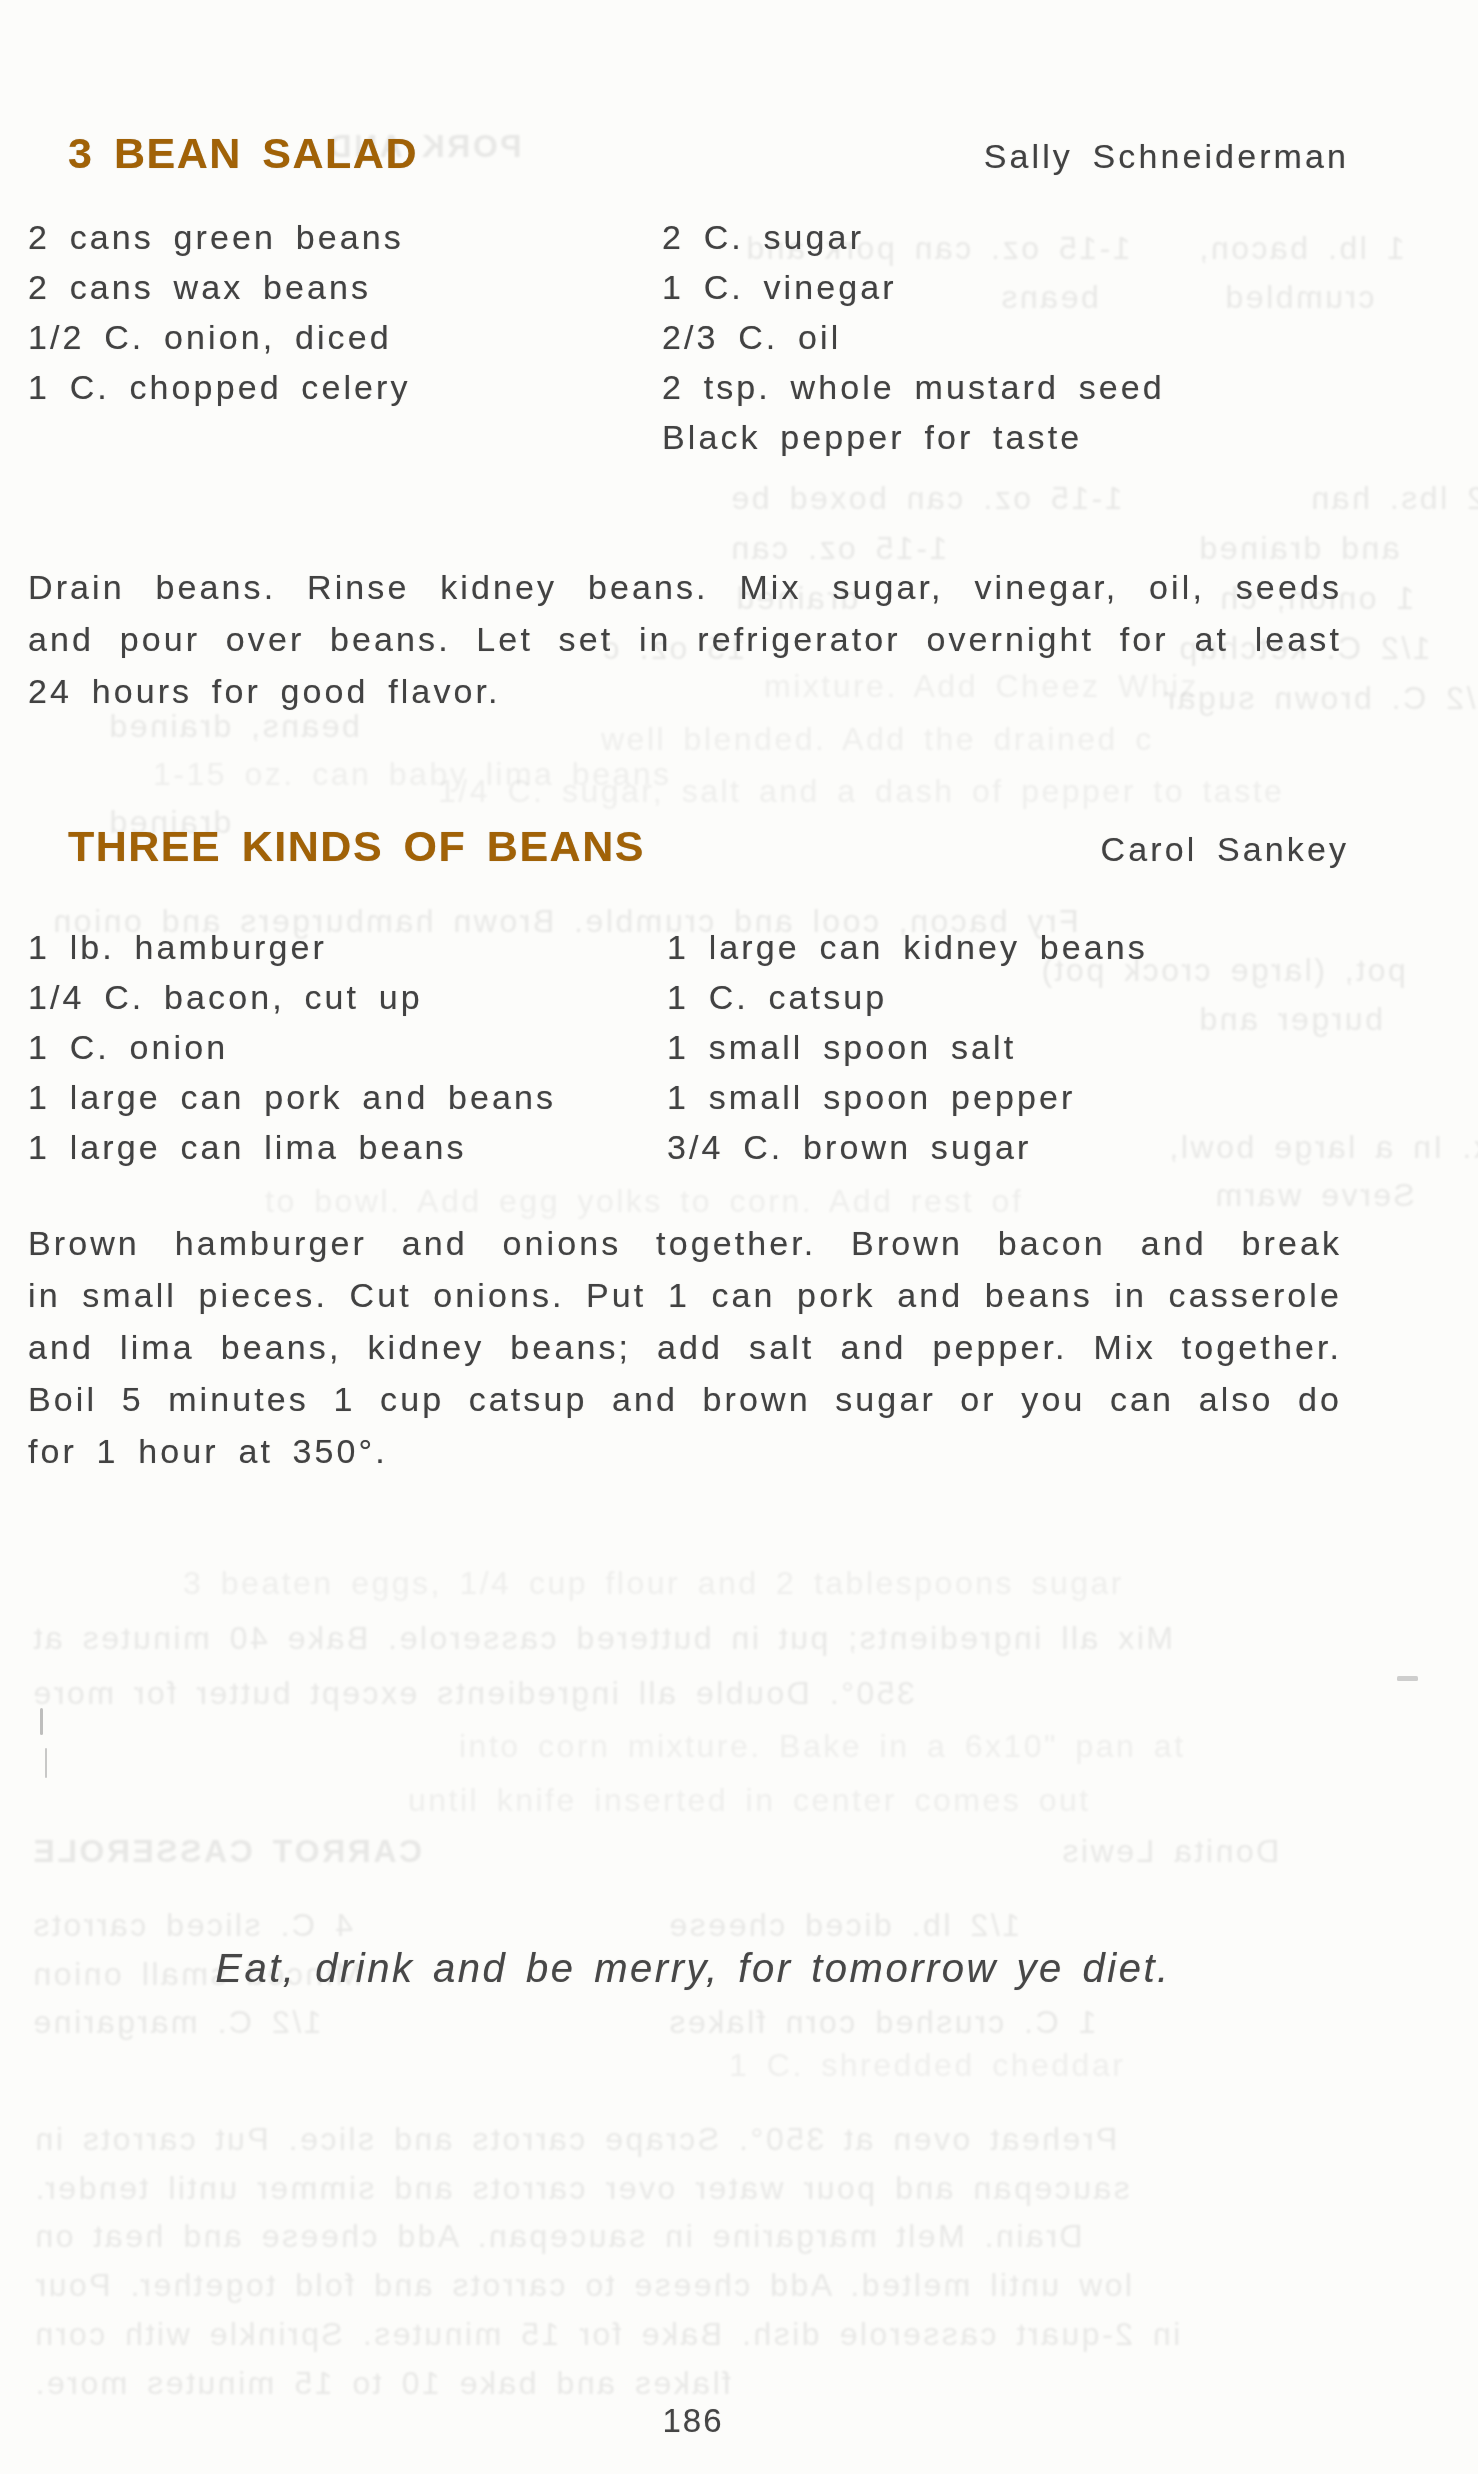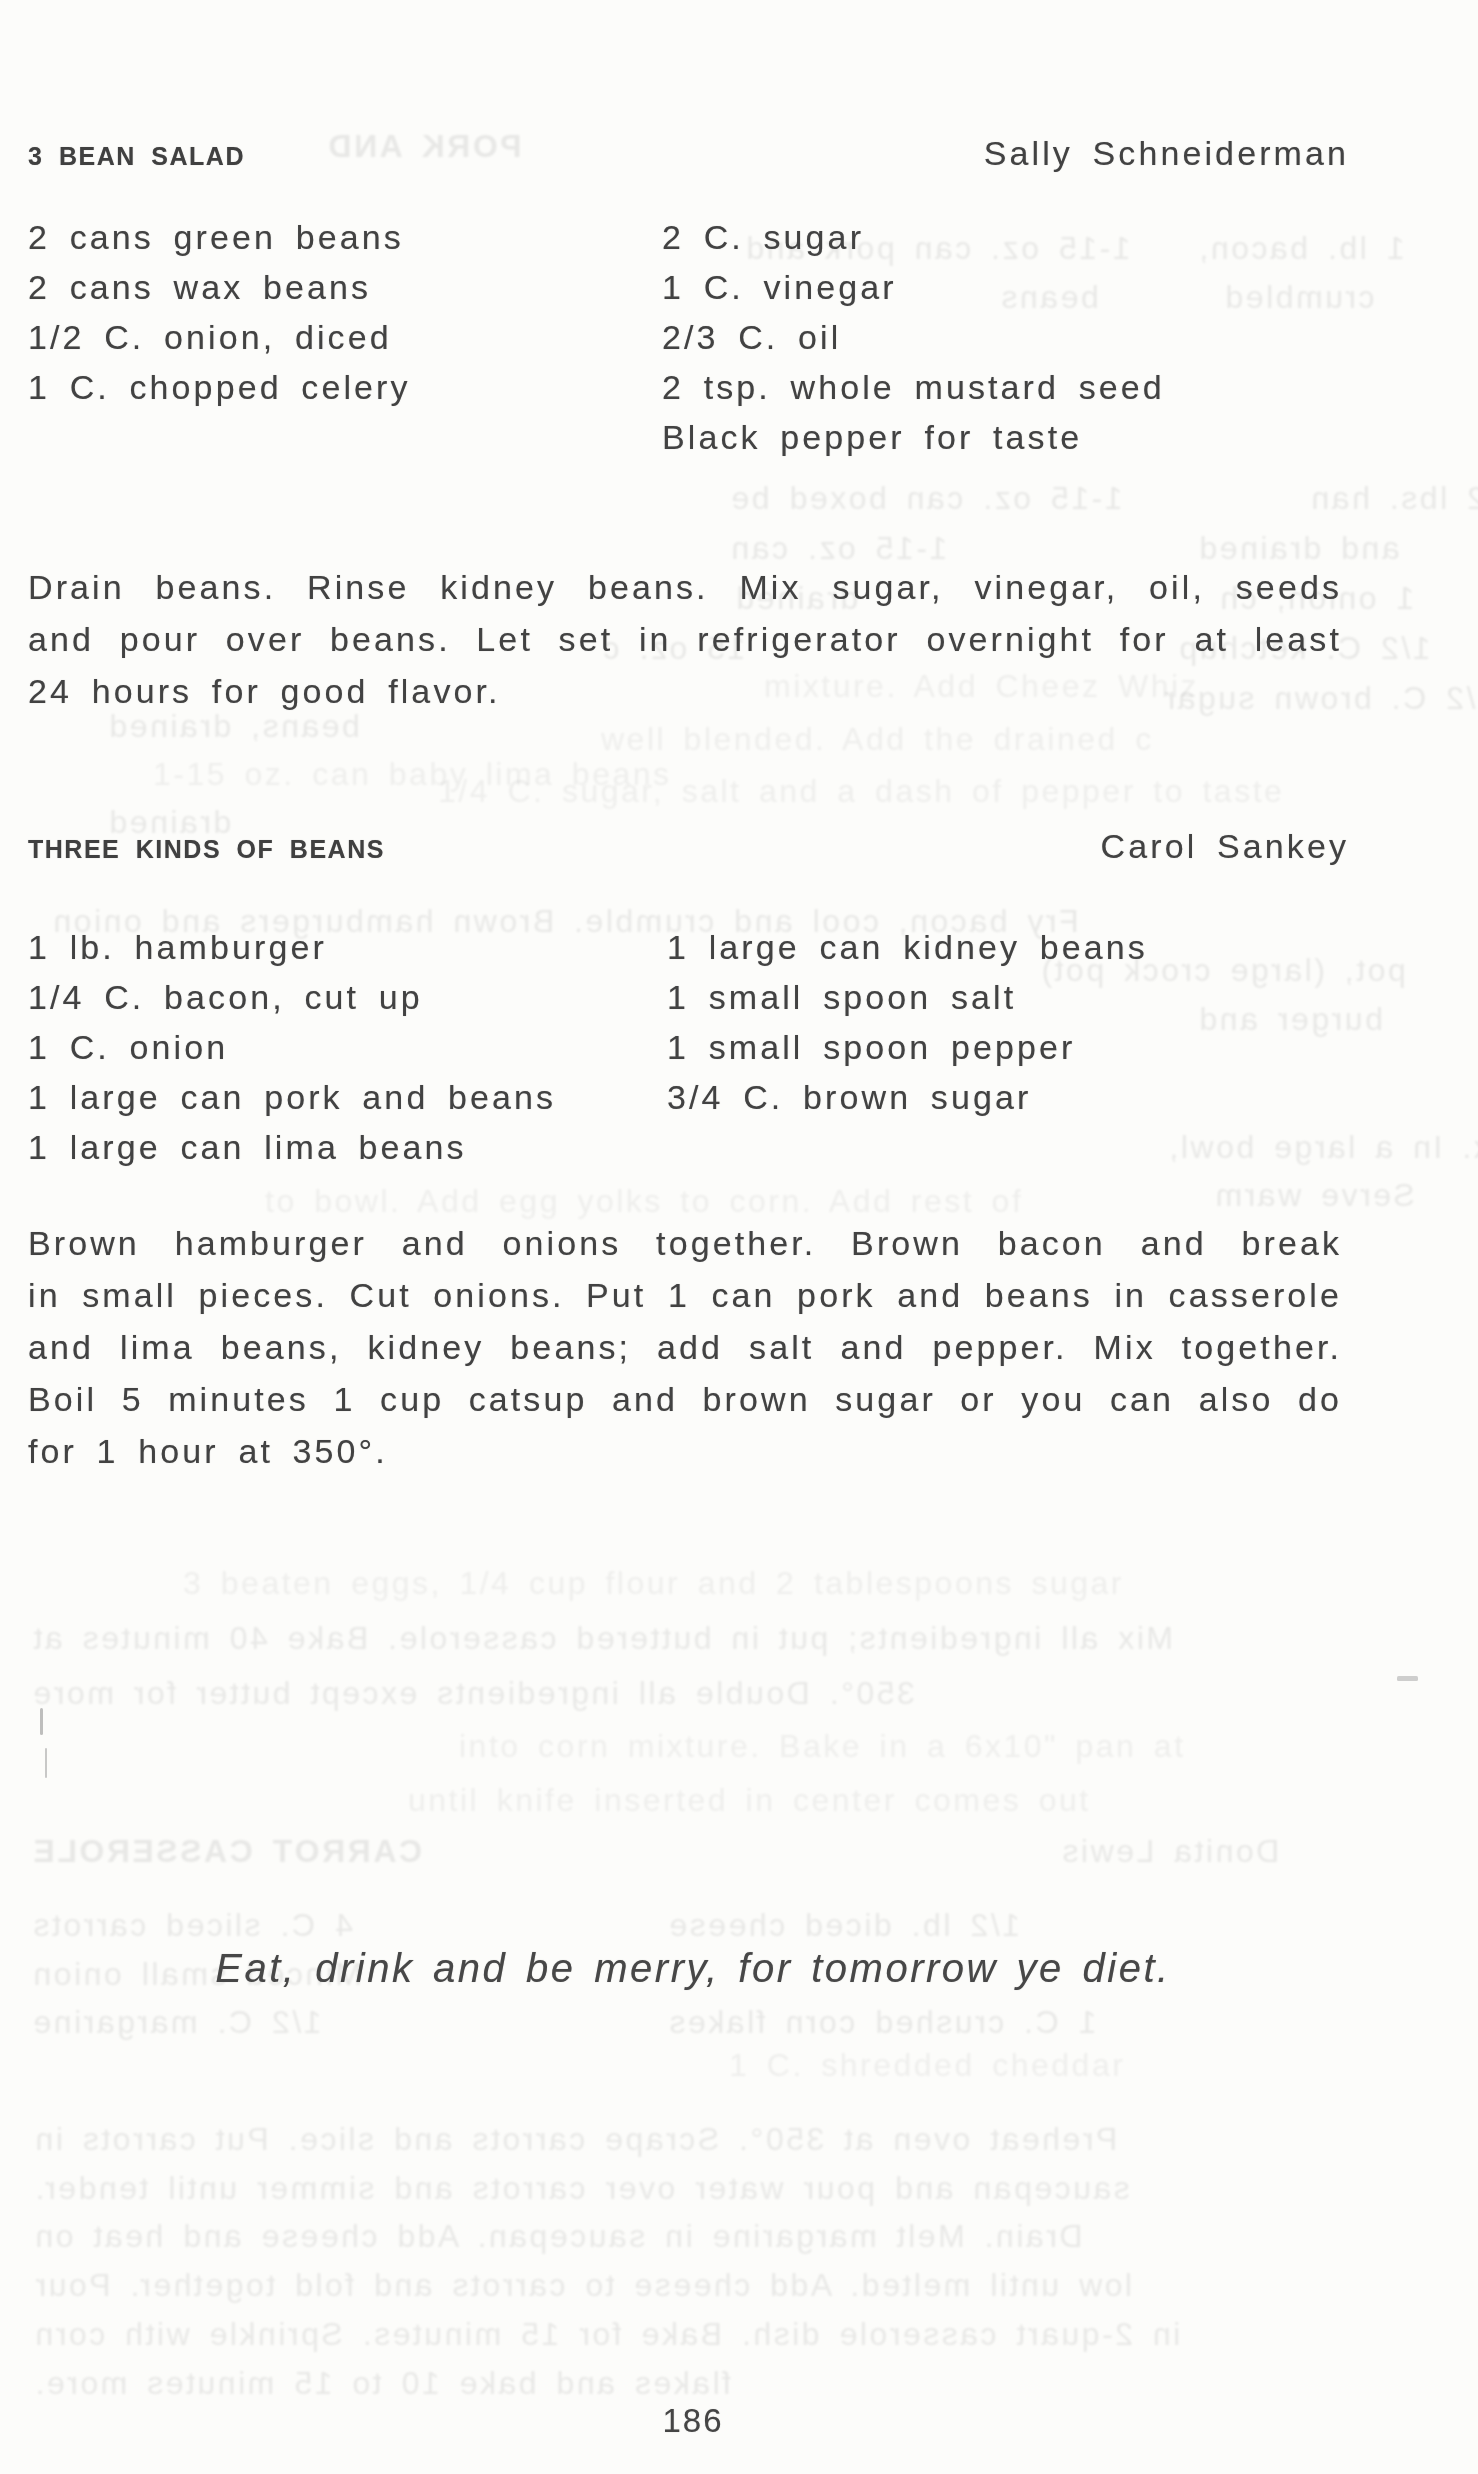--- a/index.html
+++ b/index.html
@@ -13,21 +13,21 @@
     font-size:34px;
     letter-spacing:3.1px;
     word-spacing:7.1px;
     text-shadow:0 0 1px rgba(70,70,70,.35);
   }
   .abs{position:absolute;}
   .title-row{
     display:flex;justify-content:space-between;align-items:baseline;
     left:28px;width:1321px;line-height:50px;white-space:nowrap;
   }
-  .rtitle{font-weight:bold;font-size:25px;letter-spacing:1.5px;color:#404040;}
+  .rtitle{font-weight:bold;font-size:43px;letter-spacing:1.5px;color:#a16207;margin-left:40px;}
   .rauthor{font-size:34px;font-weight:normal;}
   .ing{line-height:50px;white-space:nowrap;}
   .para{width:1314px;line-height:52px;}
   .para .j{text-align:justify;text-align-last:justify;}
   .quote{
     left:28px;width:1330px;top:1946px;
     text-align:center;font-style:italic;font-size:40px;
     letter-spacing:2.5px;word-spacing:5.1px;color:#474747;
   }
   .pageno{
@@ -131,20 +131,21 @@
   <div class="abs ing" style="left:28px;top:922px">
     <div>1 lb. hamburger</div>
     <div>1/4 C. bacon, cut up</div>
     <div>1 C. onion</div>
     <div>1 large can pork and beans</div>
     <div>1 large can lima beans</div>
   </div>
 
   <div class="abs ing" style="left:667px;top:922px">
     <div>1 large can kidney beans</div>
+    <div>1 C. catsup</div>
     <div>1 small spoon salt</div>
     <div>1 small spoon pepper</div>
     <div>3/4 C. brown sugar</div>
   </div>
 
   <div class="abs para" style="left:28px;top:1217px">
     <div class="j">Brown hamburger and onions together. Brown bacon and break</div>
     <div class="j">in small pieces. Cut onions. Put 1 can pork and beans in casserole</div>
     <div class="j">and lima beans, kidney beans; add salt and pepper. Mix together.</div>
     <div class="j">Boil 5 minutes 1 cup catsup and brown sugar or you can also do</div>

